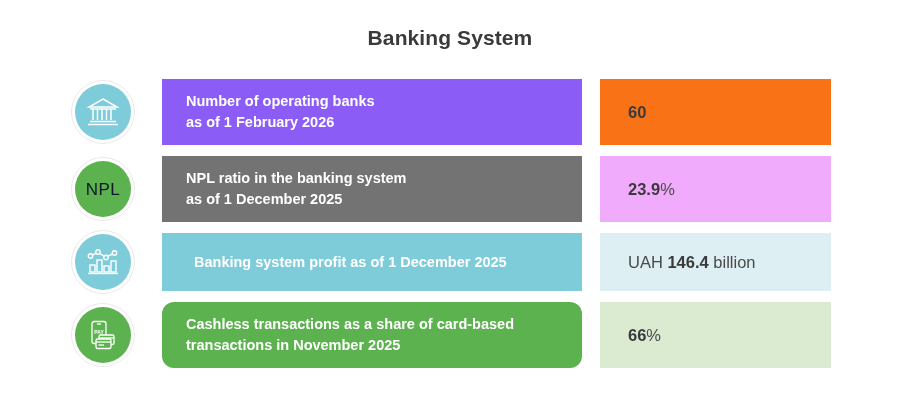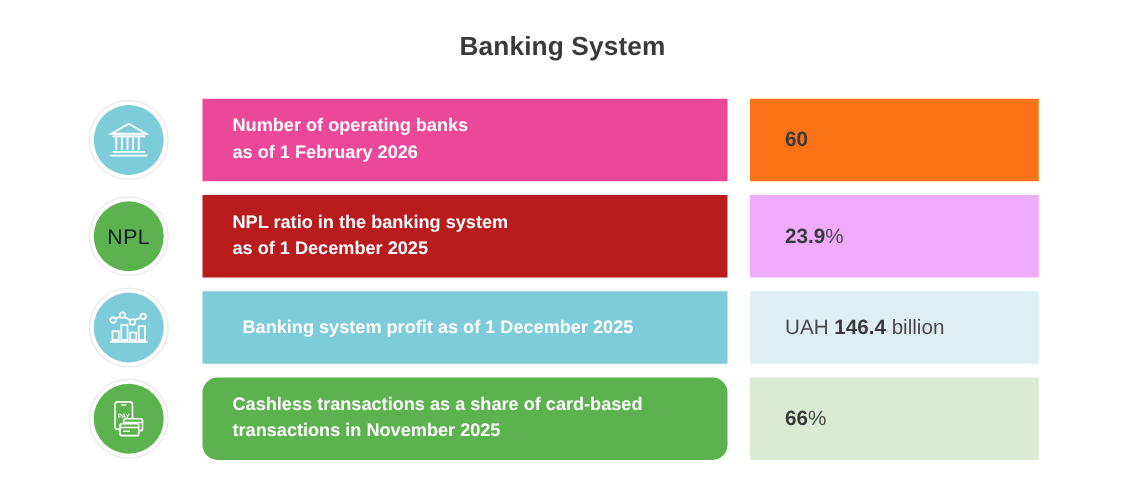--- a/index.html
+++ b/index.html
@@ -136,37 +136,37 @@
         <div class="icon-circle" style="background:#7ecbd9;">
           <svg width="34" height="30" viewBox="0 0 34 30" fill="none" stroke="#ffffff" stroke-width="1.5">
             <path d="M17 2 L31 10 L3 10 Z"></path>
             <path d="M4 12 L30 12"></path>
             <path d="M7 12 L7 23 M11.5 12 L11.5 23 M16 12 L16 23 M20.5 12 L20.5 23 M25 12 L25 23"></path>
             <path d="M4 24.5 L30 24.5"></path>
             <path d="M2 27.5 L32 27.5"></path>
           </svg>
         </div>
       </div>
-      <div class="label-bar" style="background:#ec4899;">
+      <div class="label-bar" style="background:#8b5cf6;">
         <span class="label-text">Number of operating banks
 as of 1 February 2026</span>
       </div>
       <div class="value-box" style="background:#f97316;">
         <span class="value-text"><span class="light"></span><span class="strong">60</span><span class="light"></span></span>
       </div>
     </div>
 
     <div class="row r2">
       <div class="icon-wrap">
         <div class="icon-ring"></div>
         <div class="icon-circle" style="background:#5cb24e;">
           <span class="npl-text">NPL</span>
         </div>
       </div>
-      <div class="label-bar" style="background:#b91c1c;">
+      <div class="label-bar" style="background:#737373;">
         <span class="label-text">NPL ratio in the banking system
 as of 1 December 2025</span>
       </div>
       <div class="value-box" style="background:#f0abfc;">
         <span class="value-text"><span class="light"></span><span class="strong">23.9</span><span class="light">%</span></span>
       </div>
     </div>
 
     <div class="row r3">
       <div class="icon-wrap">

